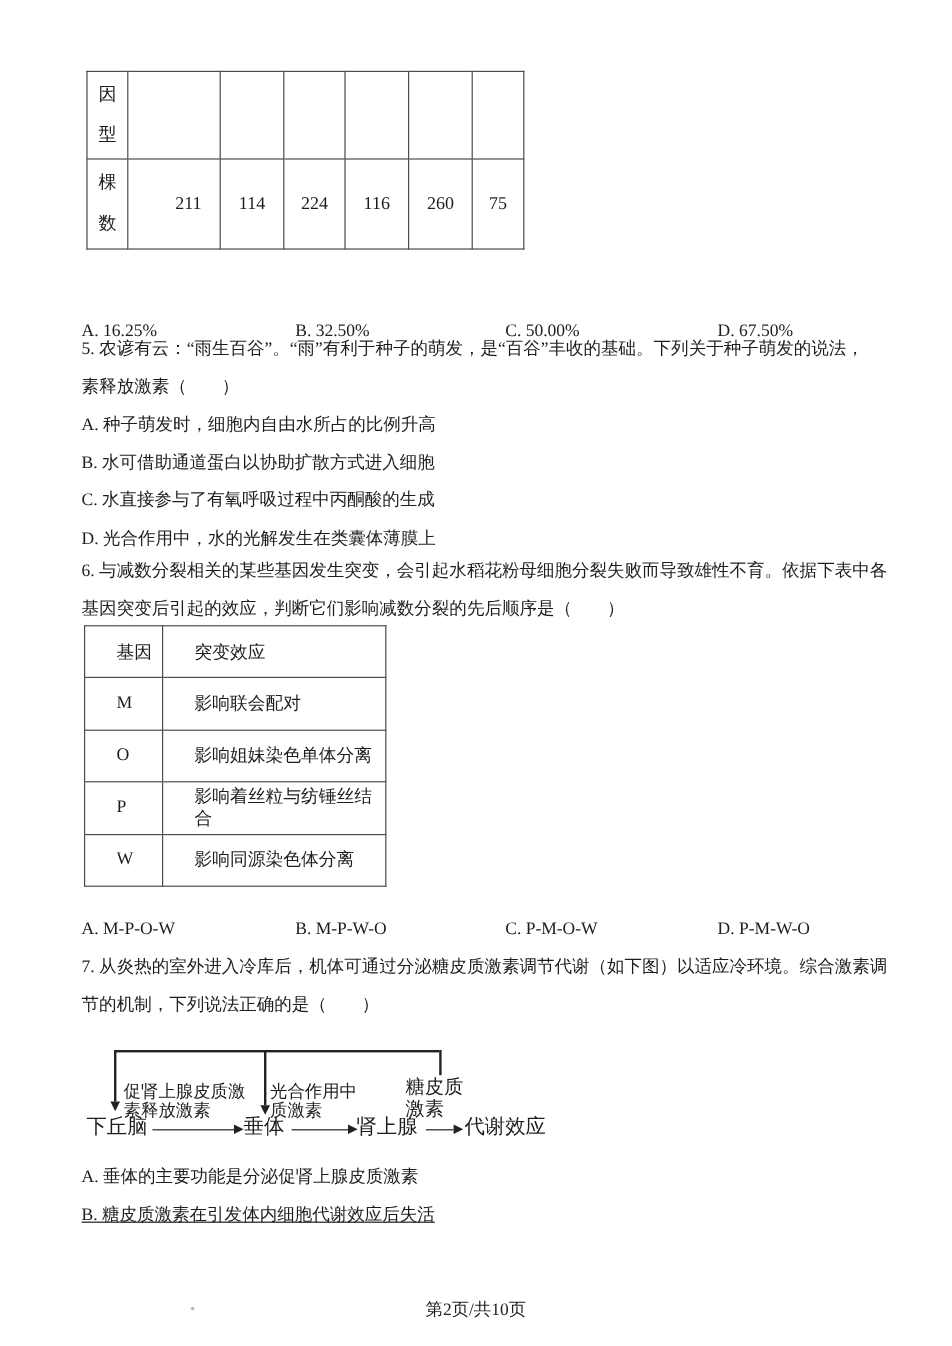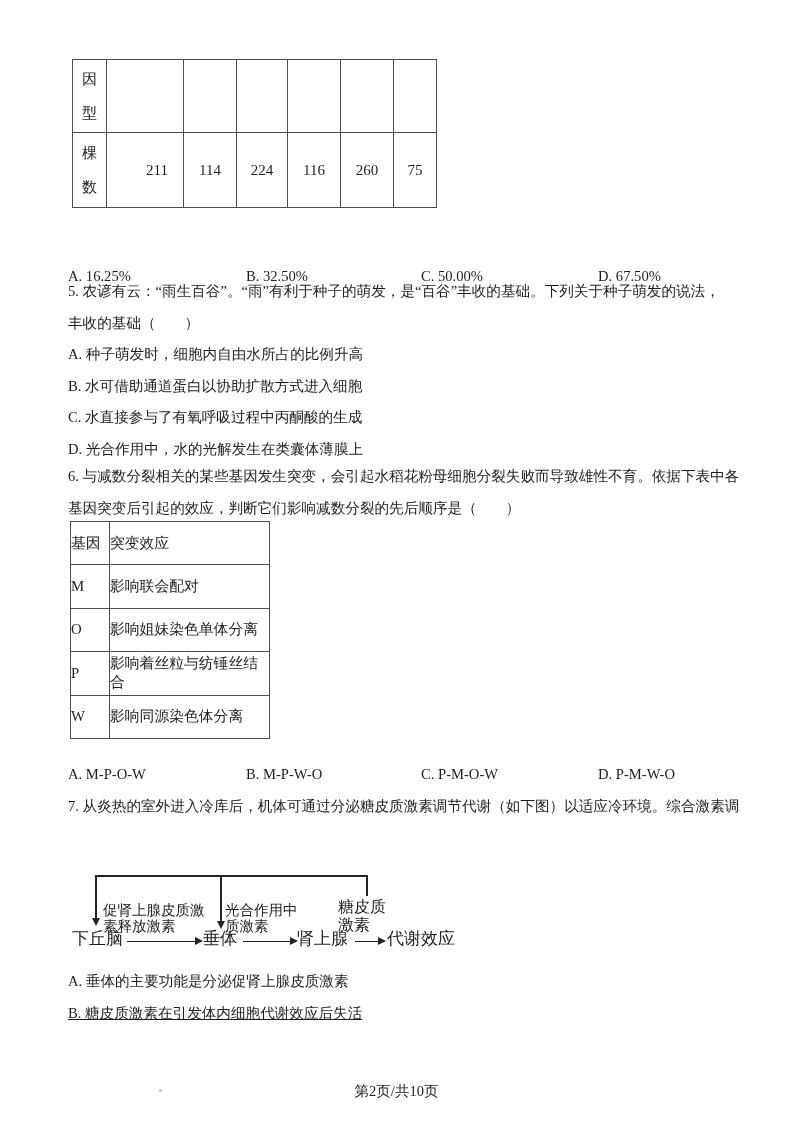--- a/index.html
+++ b/index.html
@@ -17,21 +17,21 @@
   table.t1{position:absolute; left:72px; top:59px; border-collapse:collapse; table-layout:fixed;}
   table.t1 td{border:1.4px solid #4c4c4c; text-align:center; vertical-align:middle; padding:0; font-size:15px;}
   .t1 .c0{width:33px;} .t1 .c1{width:52px;padding-left:24px;} .t1 .c2{width:52px;} .t1 .c3{width:50px;}
   .t1 .c4{width:52px;} .t1 .c5{width:52px;} .t1 .c6{width:42px;}
   .t1 .r1{height:73px;} .t1 .r2{height:75px;}
   .stack div{line-height:34px;}
 
   
   table.t2{position:absolute; left:70px; top:521px; border-collapse:collapse; table-layout:fixed;}
   table.t2 td{border:1.4px solid #4c4c4c; text-align:left; vertical-align:middle;
-    padding:0 0 0 0; font-size:14.8px; height:42.4px;}
+    padding:0 0 0 26px; font-size:14.8px; height:42.4px;}
   .t2 .g{width:38px;} .t2 .e{width:159px;}
 
   
   .diagram{position:absolute; left:65px; top:868px; width:420px; height:92px; font-size:14.5px;}
   .dline{position:absolute; background:#222;}
   .dlab{position:absolute; text-align:left; line-height:16px;}
   .dlab3{font-size:16px; line-height:17.5px;}
   .dnode{position:absolute; top:61px; font-size:17px; line-height:20px; white-space:nowrap;}
   .ah-r{position:absolute; width:0; height:0;
     border-left:8px solid #222; border-top:4.5px solid transparent; border-bottom:4.5px solid transparent;}
@@ -80,21 +80,21 @@
     </table>
 
   <div class="optrow" style="top:248px;margin-top:18px;">
     <span class="pos-a">A. 16.25%</span>
     <span class="pos-b">B. 32.50%</span>
     <span class="pos-c">C. 50.00%</span>
     <span class="pos-d">D. 67.50%</span>
   </div>
 
   <div class="line" style="top:281px;">5. 农谚有云：“雨生百谷”。“雨”有利于种子的萌发，是“百谷”丰收的基础。下列关于种子萌发的说法，</div>
-  <div class="line" style="top:313px;">丰收的基础（　　）</div>
+  <div class="line" style="top:313px;">素释放激素（　　）</div>
   <div class="line" style="top:344px;">A. 种子萌发时，细胞内自由水所占的比例升高</div>
   <div class="line" style="top:376px;">B. 水可借助通道蛋白以协助扩散方式进入细胞</div>
   <div class="line" style="top:407px;">C. 水直接参与了有氧呼吸过程中丙酮酸的生成</div>
   <div class="line" style="top:439px;">D. 光合作用中，水的光解发生在类囊体薄膜上</div>
 
   <div class="line" style="top:466px;">6. 与减数分裂相关的某些基因发生突变，会引起水稻花粉母细胞分裂失败而导致雄性不育。依据下表中各</div>
   <div class="line" style="top:498px;">基因突变后引起的效应，判断它们影响减数分裂的先后顺序是（　　）</div>
 
   <table class="t2">
     <tbody>
@@ -122,20 +122,21 @@
     </table>
 
   <div class="optrow" style="top:764px;">
     <span class="pos-a">A. M-P-O-W</span>
     <span class="pos-b">B. M-P-W-O</span>
     <span class="pos-c">C. P-M-O-W</span>
     <span class="pos-d">D. P-M-W-O</span>
   </div>
 
   <div class="line" style="top:796px;">7. 从炎热的室外进入冷库后，机体可通过分泌糖皮质激素调节代谢（如下图）以适应冷环境。综合激素调</div>
+  <div class="line" style="top:828px;">节的机制，下列说法正确的是（　　）</div>
 
   <div class="diagram">
 
     <div class="dline" style="left:30px; top:7px; width:271px; height:1.5px;"></div>
     <div class="dline" style="left:30px; top:7px; width:1.5px; height:43px;"></div>
     <div class="ah-d" style="left:26.5px; top:50px;"></div>
     <div class="dline" style="left:155px; top:7px; width:1.5px; height:46px;"></div>
     <div class="ah-d" style="left:151.5px; top:53px;"></div>
     <div class="dline" style="left:301px; top:7px; width:1.5px; height:21px;"></div>
 

